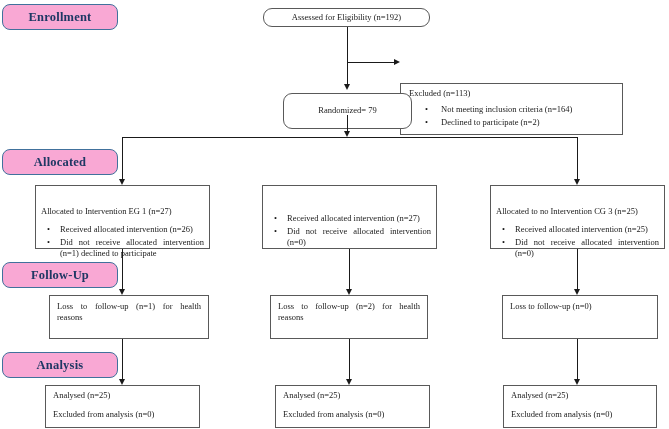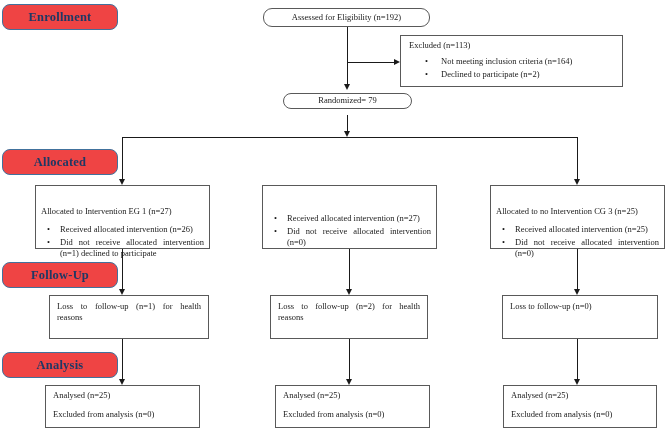--- a/index.html
+++ b/index.html
@@ -2,32 +2,32 @@
 <html><head>
 <meta charset="utf-8">
 <style>
   html,body{margin:0;padding:0;background:#fff;}
   .canvas{
     position:relative;width:669px;height:429px;background:#ffffff;
     font-family:"Liberation Serif","DejaVu Serif",serif;color:#1a1a1a;overflow:hidden;
   }
   .stage{
     position:absolute;left:2px;width:116px;height:26px;
-    background:#ef4444;border:1px solid #41719c;border-radius:8px;
+    background:#f9a8d4;border:1px solid #41719c;border-radius:8px;
     display:flex;align-items:center;justify-content:center;
     font-weight:bold;font-size:12.5px;color:#1f3864;letter-spacing:.2px;
     box-sizing:border-box;
   }
   .box{
     position:absolute;background:#fff;border:1px solid #595959;
     font-size:8.5px;line-height:1.3;box-sizing:border-box;
   }
   .box.center{display:flex;align-items:center;justify-content:center;text-align:center;padding:1px 4px;border-radius:9px;}
   .pad{padding:20px 5px;}
-  .padw{padding:4px 8px;}
+  .padw{padding:4px 8px;margin-top:48px;}
   .bullets{margin:7px 0 0 0;padding:0;list-style:none;}
   .bullets li{display:flex;margin-top:2px;}
   .b-dot{width:6px;flex:0 0 auto;font-size:8.5px;}
   .li-text{flex:1;text-align:justify;}
   .excluded .bullets{margin-top:5px;}
   .excluded .bullets li{padding-left:16px;}
   .excluded .b-dot{margin-right:10px;}
   .alloc .bullets li{padding-left:6px;}
   .alloc .b-dot{margin-right:7px;}
   .jtext{text-align:justify;}
@@ -58,21 +58,21 @@
         <span class="b-dot">•</span>
         <span class="li-text">Not meeting inclusion criteria (n=164)</span>
       </li>
       <li>
         <span class="b-dot">•</span>
         <span class="li-text">Declined to participate (n=2)</span>
       </li>
     </ul>
   </div>
 
-  <div class="box center" style="left:283px;top:93px;width:129px;height:16px;">Randomized= 79</div>
+  <div class="box center" style="left:283px;top:93px;width:129px;height:36px;">Randomized= 79</div>
 
   <div class="box alloc pad" style="left:35px;top:185px;width:175px;height:64px;">
     <div>Allocated to Intervention EG 1 (n=27)</div>
     <ul class="bullets">
       <li>
         <span class="b-dot">•</span>
         <span class="li-text">Received allocated intervention (n=26)</span>
       </li>
       <li>
         <span class="b-dot">•</span>

